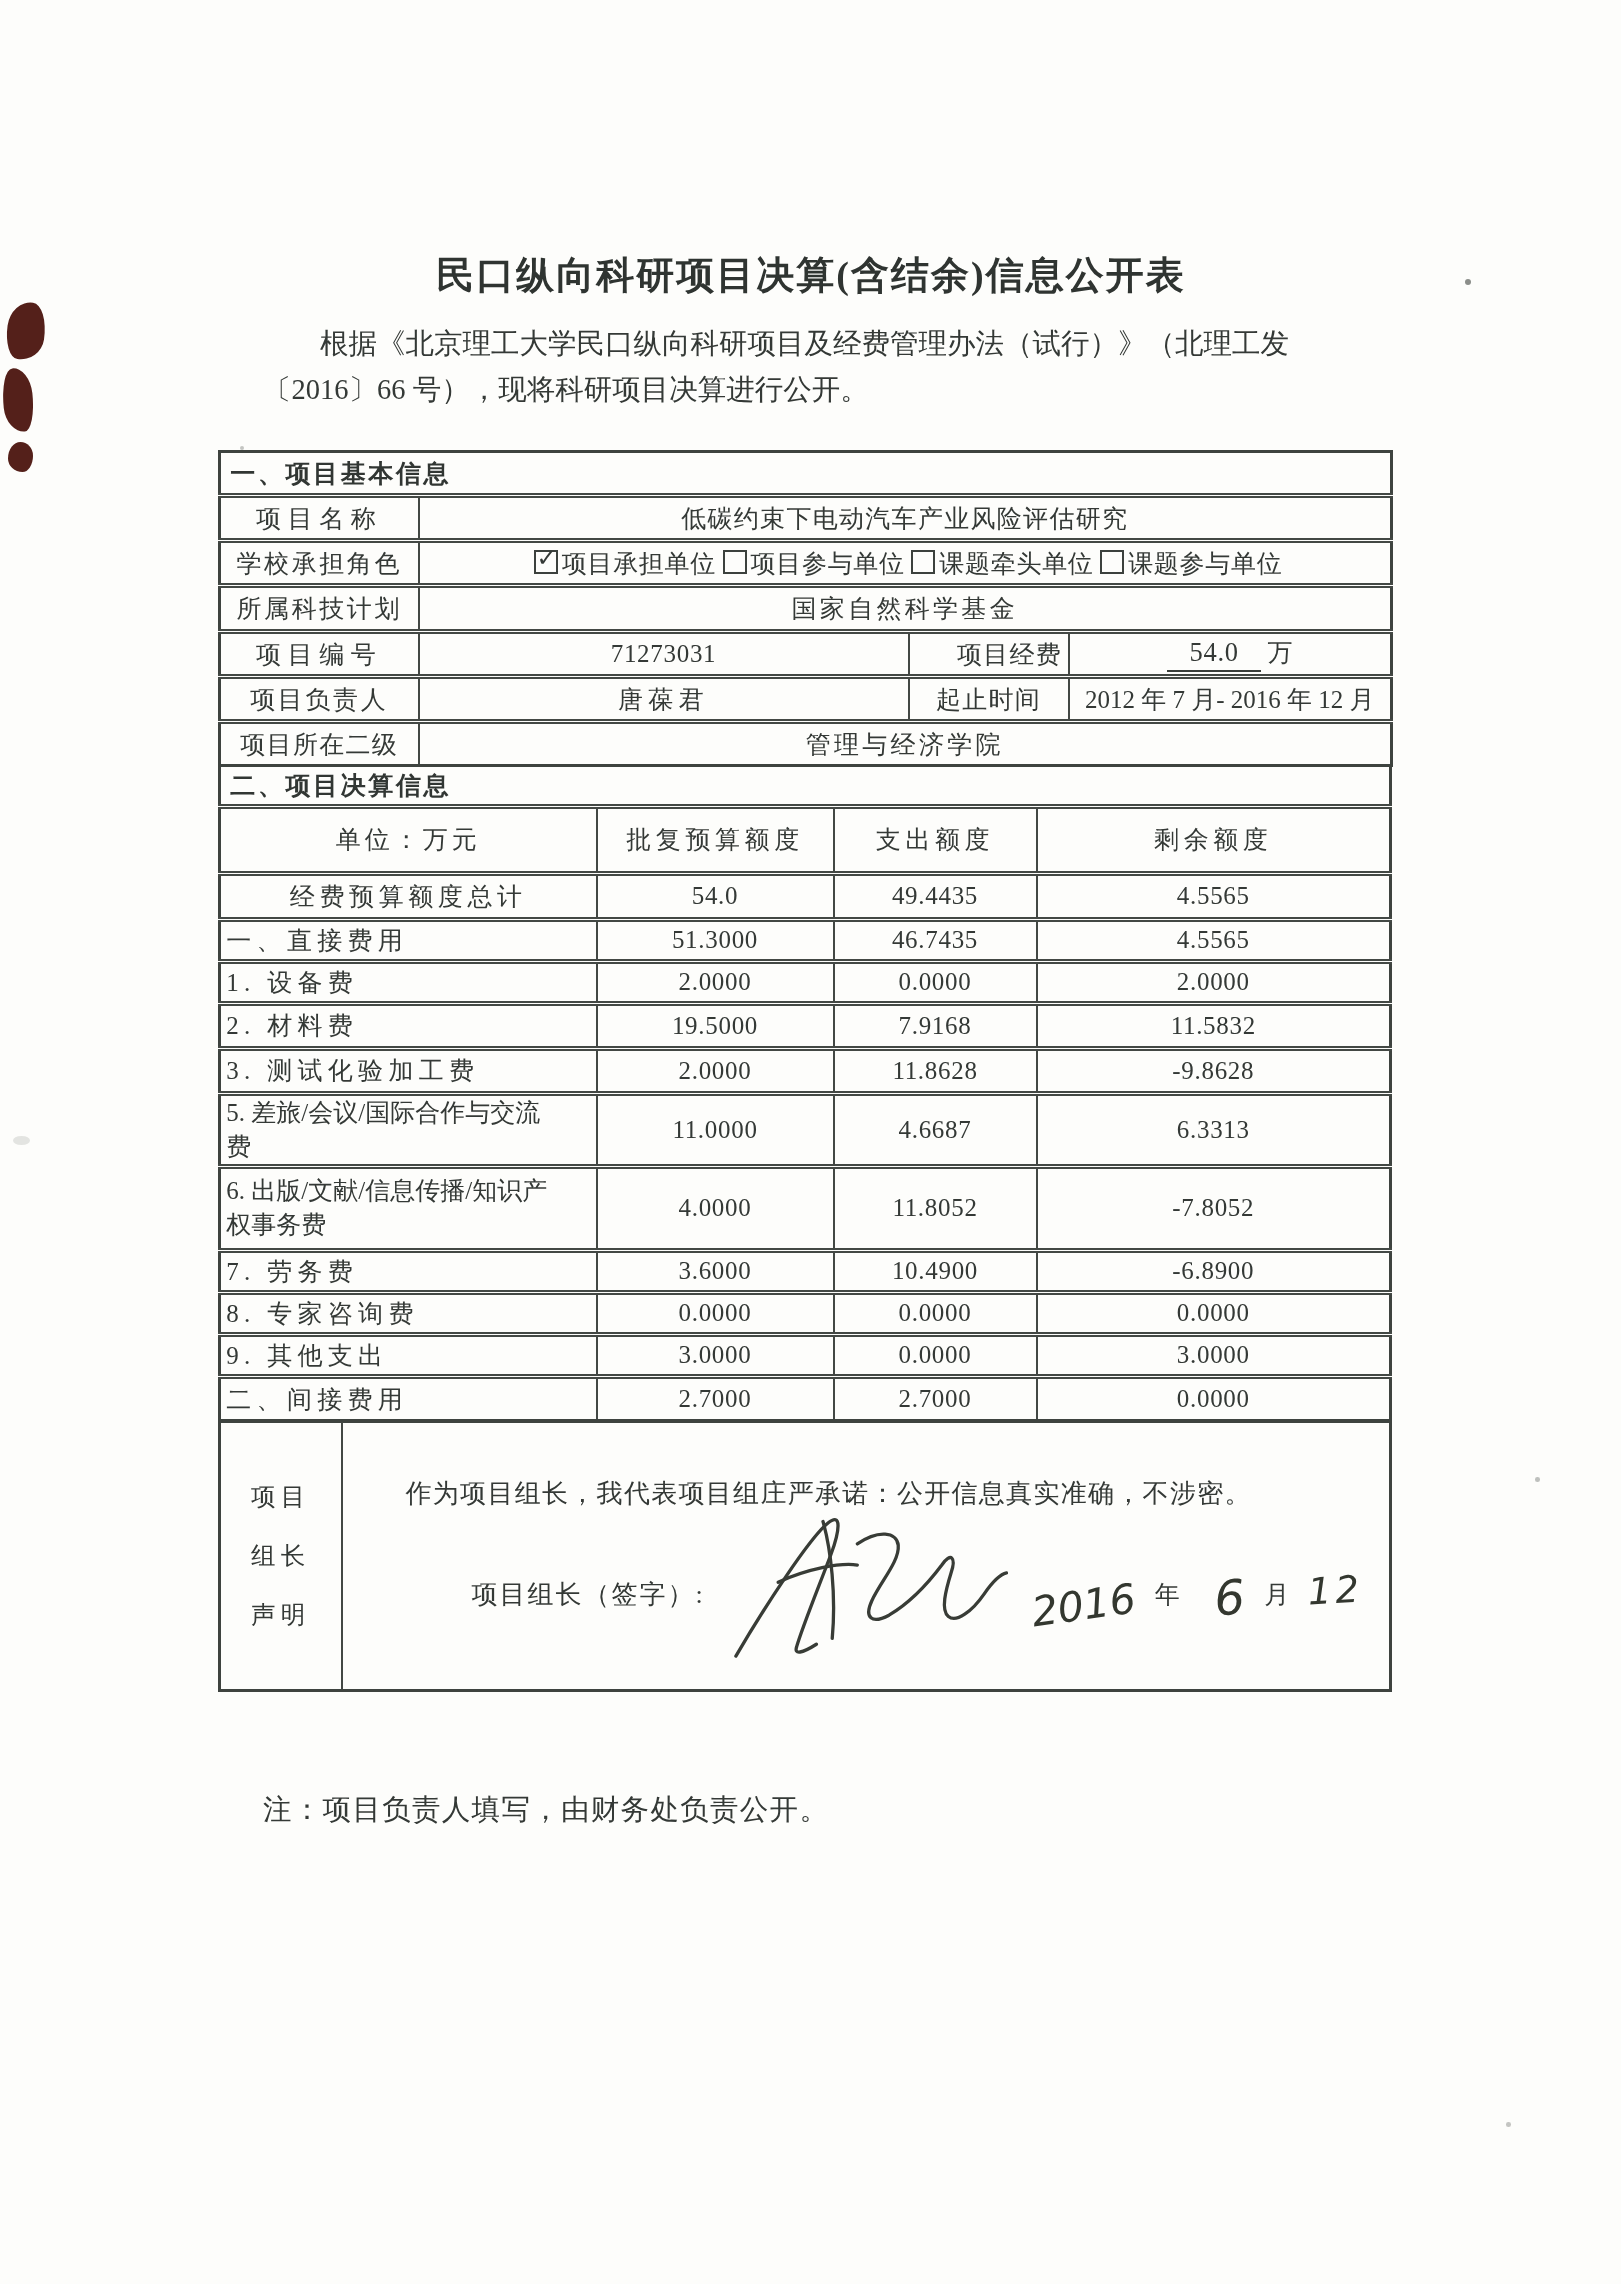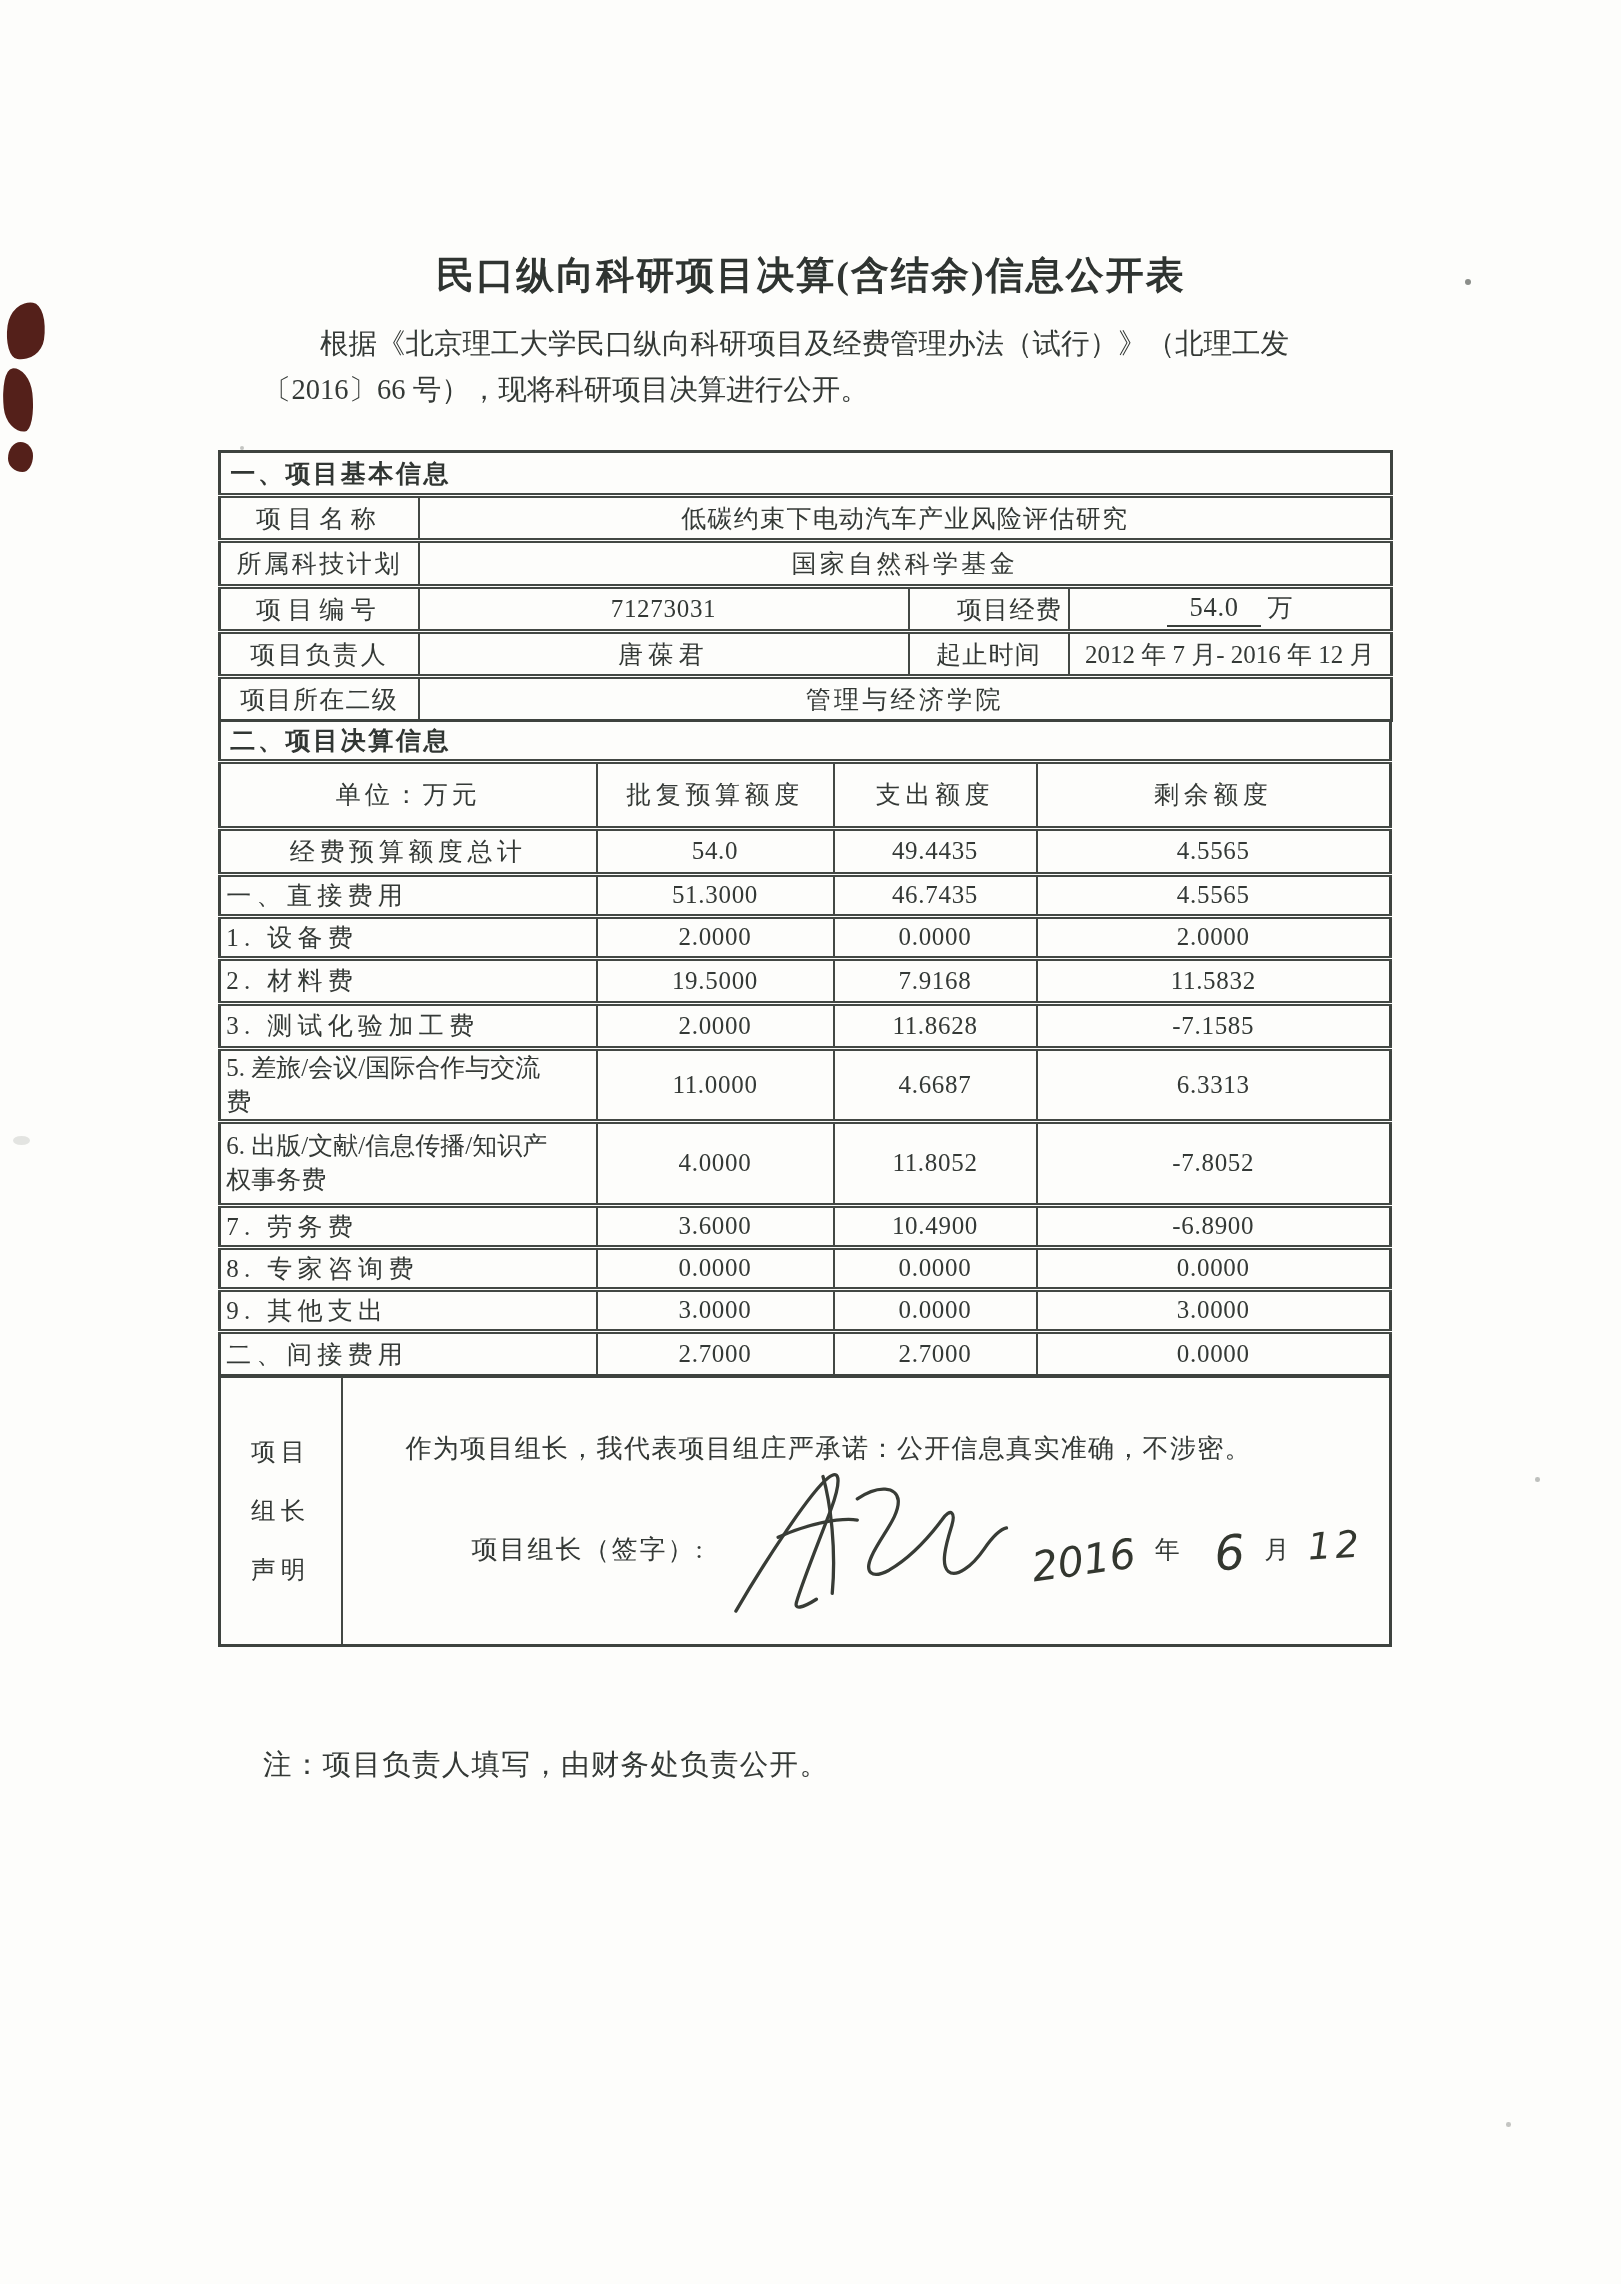--- a/index.html
+++ b/index.html
@@ -144,20 +144,26 @@
         <col style="width:323px">
       </colgroup>
     <tbody>
         <tr class="r68">
       <td colspan="4" class="sec-head">一、项目基本信息</td>
     </tr>
     <tr class="r68">
       <td class="lab">项目名称</td>
       <td colspan="3" class="val">低碳约束下电动汽车产业风险评估研究</td>
     </tr>
+    <tr class="r68">
+      <td class="lab2">学校承担角色</td>
+      <td colspan="3" class="c role-line">
+        <span class="opt"><span class="cbx"><i>✓</i></span><span>项目承担单位</span></span><span class="opt"><span class="cbx"><i></i></span><span>项目参与单位</span></span><span class="opt"><span class="cbx"><i></i></span><span>课题牵头单位</span></span><span class="opt"><span class="cbx"><i></i></span><span>课题参与单位</span></span>
+      </td>
+    </tr>
     <tr class="r70">
       <td class="lab2">所属科技计划</td>
       <td colspan="3" class="val" style="letter-spacing:3.3px;text-align:center;">国家自然科学基金</td>
     </tr>
     <tr class="r68">
       <td class="lab">项目编号</td>
       <td class="num">71273031</td>
       <td class="lab2" style="letter-spacing:1.3px;padding-left:42px;">项目经费</td>
       <td class="c">
         <span class="uline num">54.0</span>
@@ -215,21 +221,21 @@
     <tr class="r68">
       <td class="flush ls8">2. 材料费</td>
       <td class="num">19.5000</td>
       <td class="num">7.9168</td>
       <td class="num">11.5832</td>
     </tr>
     <tr class="r68">
       <td class="flush ls8">3. 测试化验加工费</td>
       <td class="num">2.0000</td>
       <td class="num">11.8628</td>
-      <td class="num">-7.1585</td>
+      <td class="num">-9.8628</td>
     </tr>
     <tr class="r107">
       <td class="wrap">5. 差旅/会议/国际合作与交流费</td>
       <td class="num">11.0000</td>
       <td class="num">4.6687</td>
       <td class="num">6.3313</td>
     </tr>
     <tr class="r127">
       <td class="wrap">6. 出版/文献/信息传播/知识产权事务费</td>
       <td class="num">4.0000</td>

